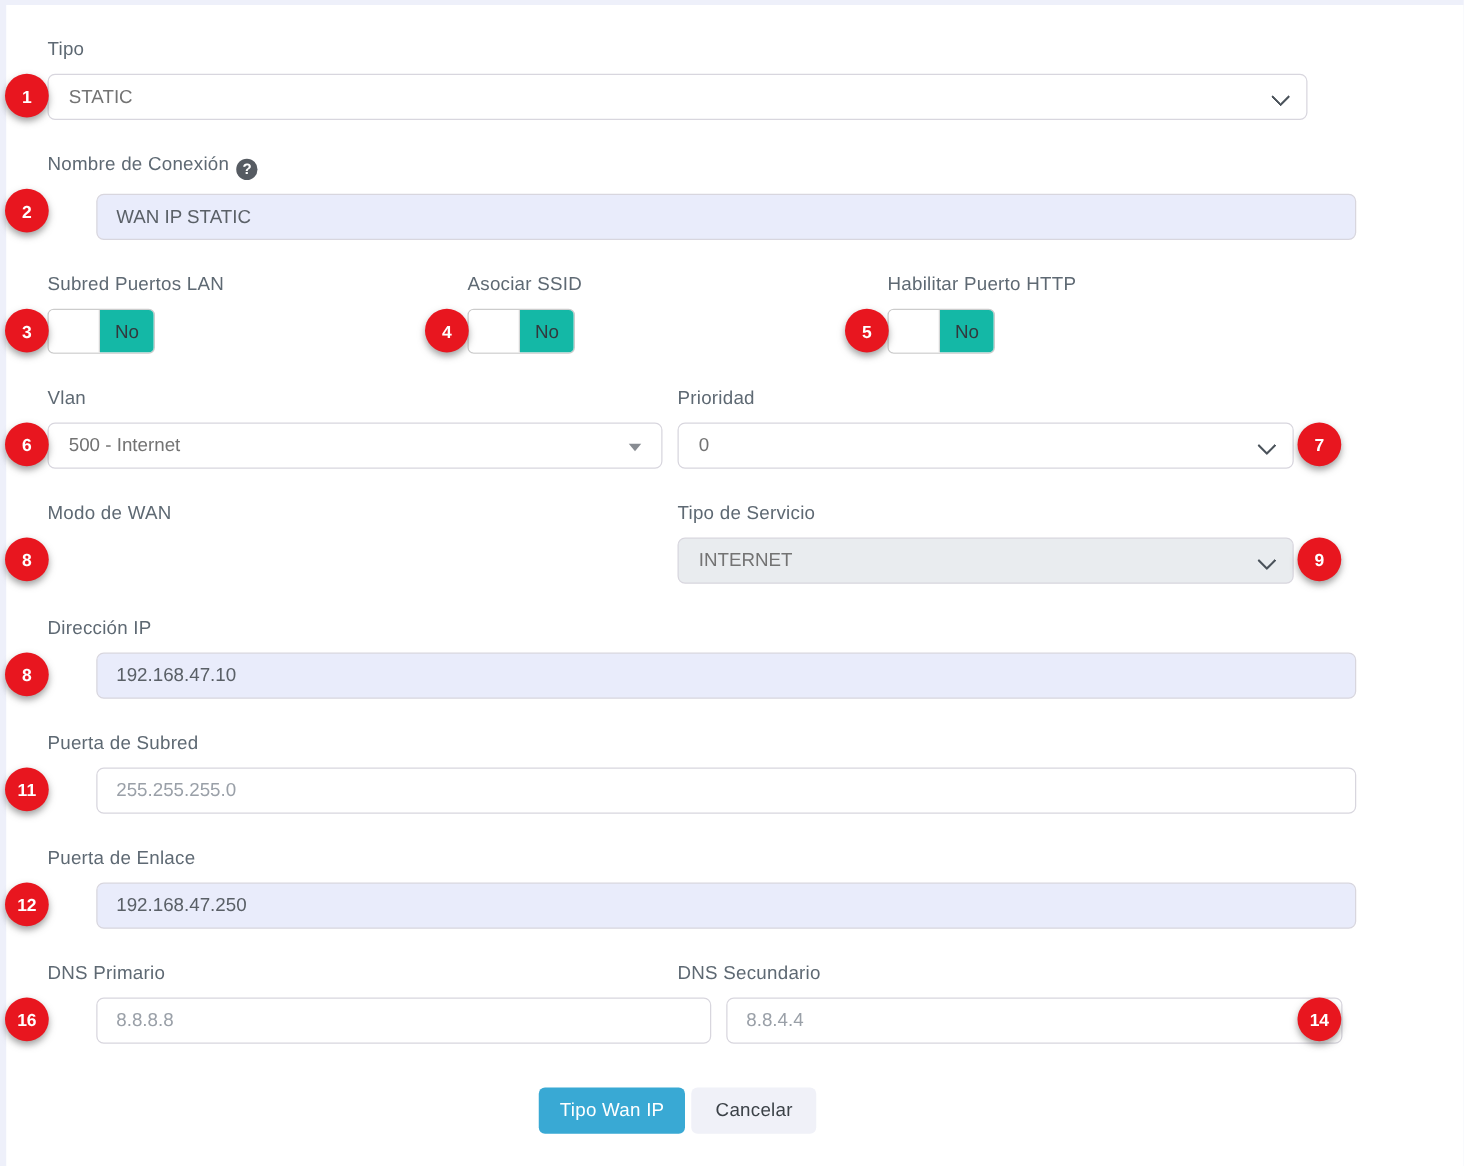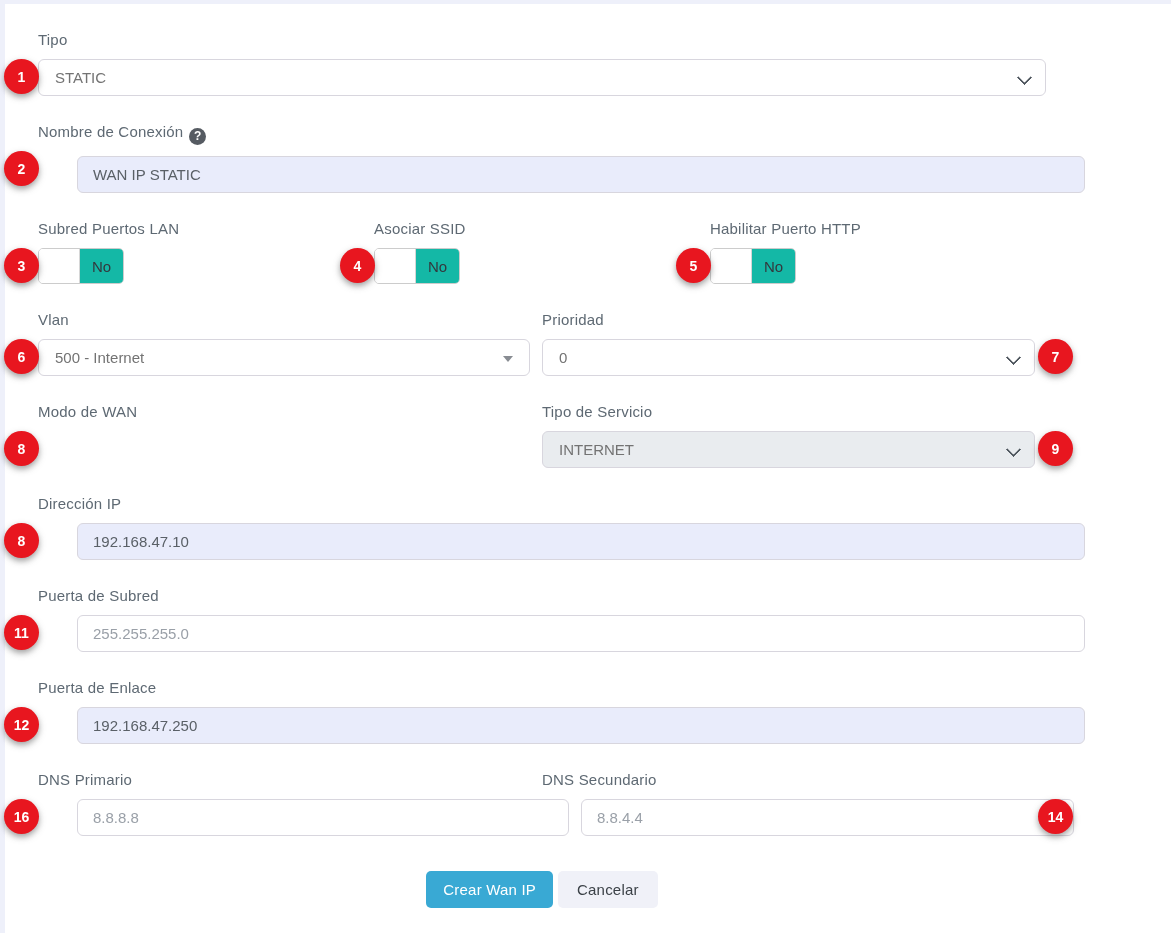--- a/index.html
+++ b/index.html
@@ -224,18 +224,18 @@
         <span class="badge bl">16</span>
       </div>
       <div class="col c2">
         <span class="field-label">DNS Secundario</span>
         <input class="control" type="text" placeholder="8.8.4.4" style="">
         <span class="badge br">14</span>
       </div>
     </div>
 
     <div class="btn-row">
-      <button class="btn btn-primary">Crear Wan IP</button>
+      <button class="btn btn-primary">Tipo Wan IP</button>
       <button class="btn btn-light">Cancelar</button>
     </div>
 
   </div>
 </div>
 
 </body></html>

